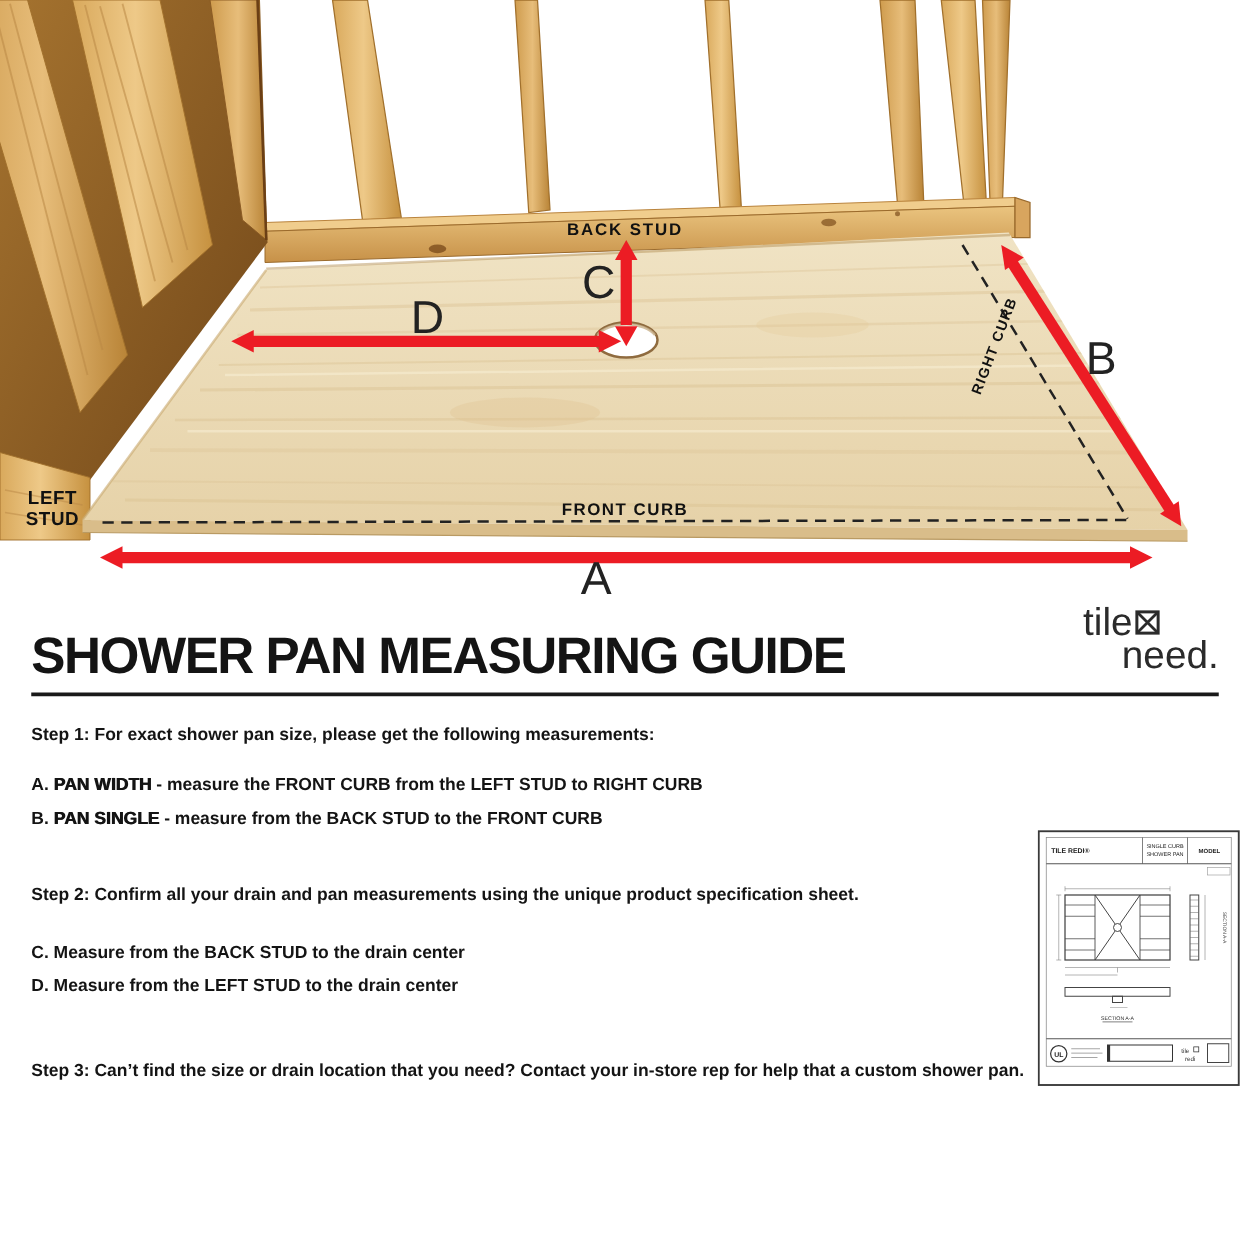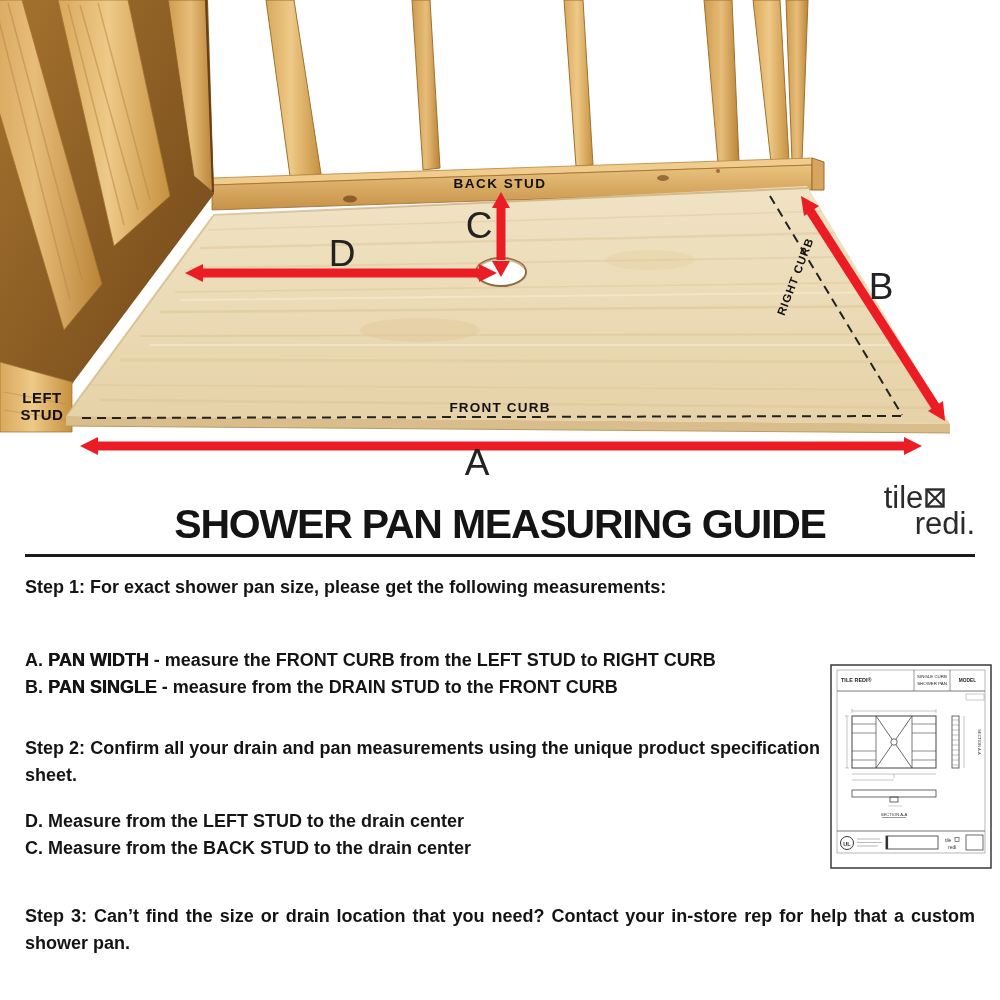--- a/index.html
+++ b/index.html
@@ -3,26 +3,26 @@
 <meta charset="utf-8">
 <style>
   html,body { margin:0; padding:0; background:#ffffff; }
   body {
     width:1000px; height:1000px; position:relative;
     font-family:"Liberation Sans","DejaVu Sans",sans-serif;
     color:#161616; overflow:hidden;
   }
   .scene { position:absolute; top:0; left:0; }
   .content { position:absolute; left:25px; width:950px; top:480px; }
-  .title { font-size:41px; font-weight:bold; letter-spacing:-1.2px; line-height:1; margin-top:24px; color:#141414;text-align:center; }
+  .title { font-size:41px; font-weight:bold; letter-spacing:-1.2px; line-height:1; margin-top:24px; color:#141414; }
   .rule { height:3px; background:#1a1a1a; margin-top:9px; }
   .subtitle { font-size:21px; font-weight:bold; margin-top:10px; letter-spacing:-0.2px; }
-  .para { font-size:18px; font-weight:bold; line-height:27px; color:#141414; }
+  .para { font-size:14px; font-weight:bold; line-height:27px; color:#141414; }
   .step1 { margin-top:17px; }
-  .listAB { margin-top:46px; }
+  .listAB { margin-top:13px; }
   .step2 { margin-top:34px; width:795px; text-align:justify; }
   .listCD { margin-top:19px; }
   .step3 { margin-top:41px; text-align:justify; }
   .xb { text-shadow:0.6px 0 0 currentColor; }
   .logo { position:absolute; right:0; top:5px; color:#2b2b2b; font-weight:400; font-size:31px; line-height:0.84; }
   .logo .l1 { display:flex; align-items:flex-start; }
   .logo .tbox { width:20px; height:20px; margin-left:2px; margin-top:3px; }
   .logo .l2 { margin-left:31px; }
   .spec { position:absolute; left:830px; top:664px; }
 </style>
@@ -159,46 +159,46 @@
 
 <div class="content">
   <div class="logo">
     <div class="l1">
       <span>tile</span>
       <svg class="tbox" viewBox="0 0 20 20">
         <rect x="1.5" y="1.5" width="17" height="17" fill="none" stroke="#2b2b2b" stroke-width="2.4"></rect>
         <path d="M2,2 L18,18 M18,2 L2,18" stroke="#2b2b2b" stroke-width="2.2"></path>
       </svg>
     </div>
-    <div class="l2">redi.</div>
+    <div class="l2">need.</div>
   </div>
 
   <div class="title">SHOWER PAN MEASURING GUIDE</div>
   <div class="rule"></div>
 
   <div class="para step1">Step 1: For exact shower pan size, please get the following measurements:</div>
 
   <div class="para listAB">
     <div>
       <span>A.</span>
       <span class="xb">PAN WIDTH</span>
       <span>- measure the FRONT CURB from the LEFT STUD to RIGHT CURB</span>
     </div>
     <div>
       <span>B.</span>
       <span class="xb">PAN SINGLE</span>
-      <span>- measure from the DRAIN STUD to the FRONT CURB</span>
+      <span>- measure from the BACK STUD to the FRONT CURB</span>
     </div>
   </div>
 
   <div class="para step2">Step 2: Confirm all your drain and pan measurements using the unique product specification sheet.</div>
 
   <div class="para listCD">
+    <div>C. Measure from the BACK STUD to the drain center</div>
     <div>D. Measure from the LEFT STUD to the drain center</div>
-    <div>C. Measure from the BACK STUD to the drain center</div>
   </div>
 
   <div class="para step3">Step 3: Can’t find the size or drain location that you need? Contact your in-store rep for help that a custom shower pan.</div>
 </div>
 
 <svg class="spec" width="162" height="205" viewBox="0 0 162 205">
   <rect x="1" y="1" width="160" height="203" fill="#ffffff" stroke="#3a3a3a" stroke-width="1.5"></rect>
   <rect x="7" y="6" width="148" height="183" fill="none" stroke="#888" stroke-width="0.6"></rect>
   <line x1="7" y1="27" x2="155" y2="27" stroke="#555" stroke-width="0.8"></line>
   <line x1="84" y1="6" x2="84" y2="27" stroke="#555" stroke-width="0.6"></line>

